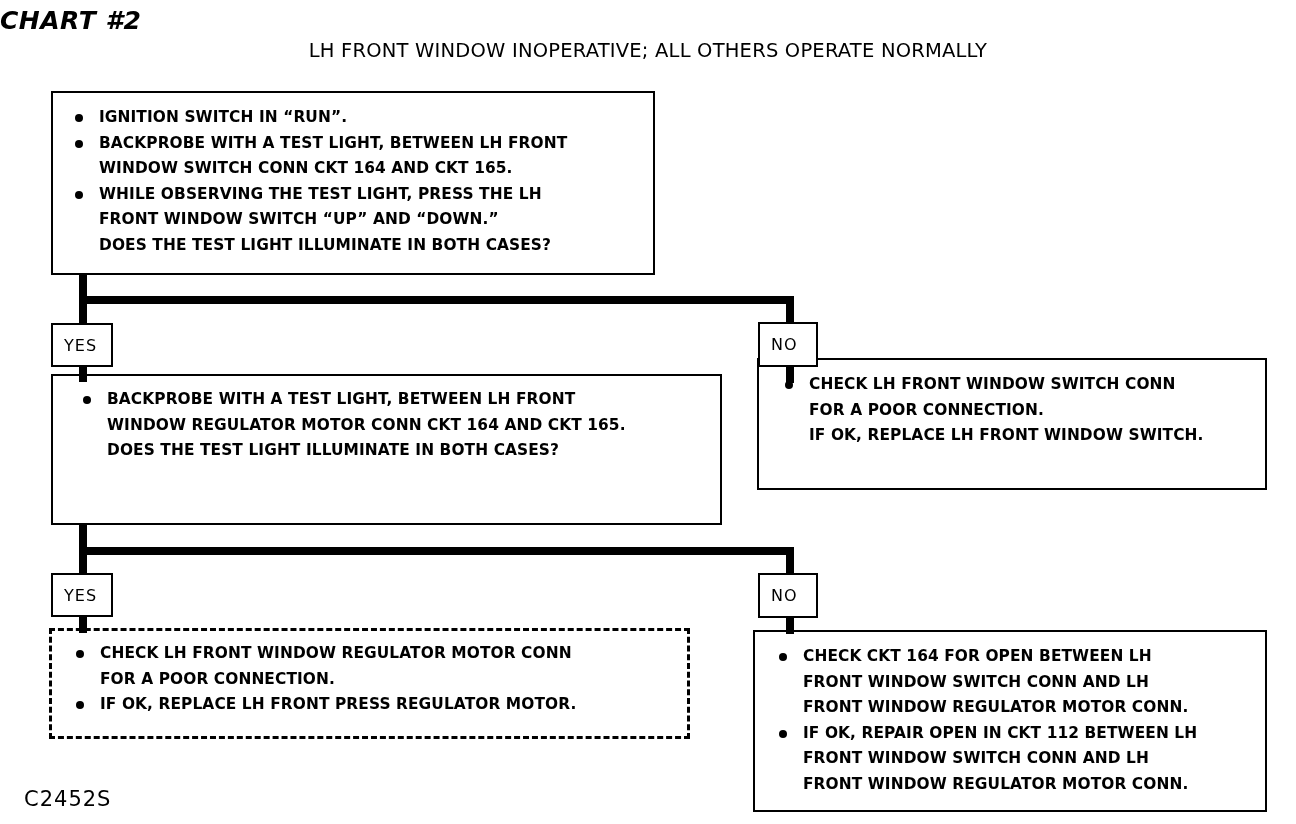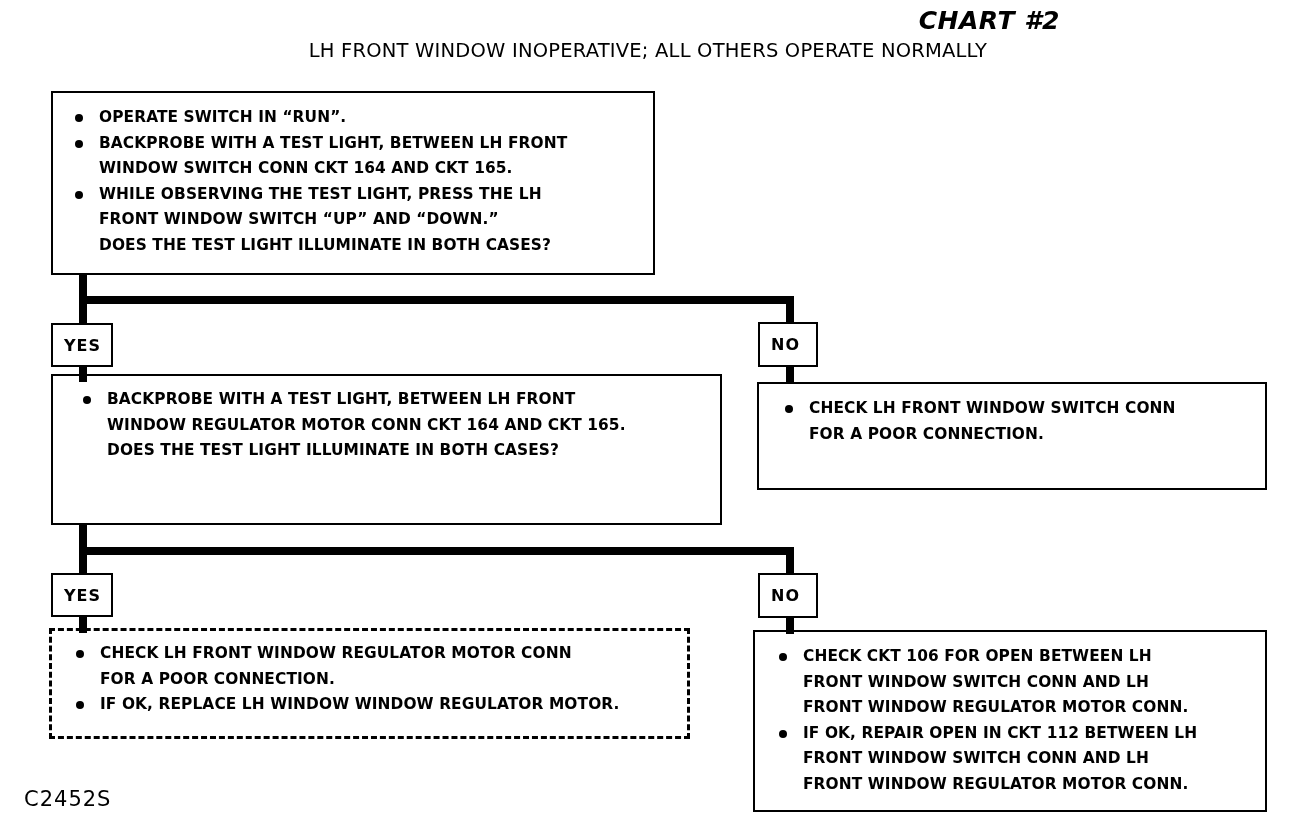--- a/index.html
+++ b/index.html
@@ -19,21 +19,21 @@
     background: #ffffff;
     overflow: hidden;
   }
 
   
   .chart-title {
     position: absolute;
     left: 0;
     top: 6px;
     width: 1060px;
-    text-align: right;
+    text-align: left;
     font-size: 25px;
     font-weight: bold;
     font-style: italic;
     letter-spacing: 0.5px;
   }
   .chart-subtitle {
     position: absolute;
     left: 0;
     top: 39px;
     width: 1296px;
@@ -94,21 +94,21 @@
     position: absolute;
     box-sizing: border-box;
     background: #ffffff;
     border: 2px solid #000000;
     display: flex;
     align-items: center;
     z-index: 3;
   }
   .ynbox span {
     font-size: 16px;
-    font-weight: bold;
+    font-weight: normal;
     letter-spacing: 1px;
     padding-left: 11px;
   }
 
   
   .line {
     position: absolute;
     background: #000000;
     z-index: 1;
   }
@@ -140,21 +140,21 @@
   <div class="line v" style="left:786px; top:355px; height:28px;"></div>
 
   <div class="line v" style="left:79px;  top:523px; height:32px;"></div>
   <div class="line h" style="left:79px; top:547px; width:715px;"></div>
   <div class="line v" style="left:786px; top:547px; height:30px;"></div>
   <div class="line v" style="left:79px;  top:547px; height:86px;"></div>
   <div class="line v" style="left:786px; top:606px; height:28px;"></div>
 
   <div class="box b1" style="left:51px; top:91px; width:604px; height:184px;">
     <ul class="blist">
-      <li class="bulleted">OPERATE SWITCH IN “RUN”.</li>
+      <li class="bulleted">IGNITION SWITCH IN “RUN”.</li>
       <li class="bulleted">BACKPROBE WITH A TEST LIGHT, BETWEEN LH FRONT
 WINDOW SWITCH CONN CKT 164 AND CKT 165.</li>
       <li class="bulleted">WHILE OBSERVING THE TEST LIGHT, PRESS THE LH
 FRONT WINDOW SWITCH “UP” AND “DOWN.”</li>
       <li class="nobullet">DOES THE TEST LIGHT ILLUMINATE IN BOTH CASES?</li>
     </ul>
   </div>
 
   <div class="ynbox" style="left:51px; top:323px; width:62px; height:44px;">
     <span>YES</span>
@@ -165,46 +165,47 @@
   </div>
 
   <div class="box b2" style="left:51px; top:374px; width:671px; height:151px;">
     <ul class="blist">
       <li class="bulleted">BACKPROBE WITH A TEST LIGHT, BETWEEN LH FRONT
 WINDOW REGULATOR MOTOR CONN CKT 164 AND CKT 165.</li>
       <li class="nobullet">DOES THE TEST LIGHT ILLUMINATE IN BOTH CASES?</li>
     </ul>
   </div>
 
-  <div class="box rb1" style="left:757px; top:382px; width:510px; height:108px;">
+  <div class="box rb1" style="left:757px; top:358px; width:510px; height:132px;">
     <ul class="blist">
       <li class="bulleted">CHECK LH FRONT WINDOW SWITCH CONN
 FOR A POOR CONNECTION.</li>
+      <li class="nobullet">IF OK, REPLACE LH FRONT WINDOW SWITCH.</li>
     </ul>
   </div>
 
   <div class="ynbox" style="left:51px; top:573px; width:62px; height:44px;">
     <span>YES</span>
   </div>
 
   <div class="ynbox" style="left:758px; top:573px; width:60px; height:45px;">
     <span>NO</span>
   </div>
 
   <div class="box db dashed" style="left:49px; top:628px; width:641px; height:111px;">
     <ul class="blist">
       <li class="bulleted">CHECK LH FRONT WINDOW REGULATOR MOTOR CONN
 FOR A POOR CONNECTION.</li>
-      <li class="bulleted">IF OK, REPLACE LH WINDOW WINDOW REGULATOR MOTOR.</li>
+      <li class="bulleted">IF OK, REPLACE LH FRONT PRESS REGULATOR MOTOR.</li>
     </ul>
   </div>
 
   <div class="box rb2" style="left:753px; top:630px; width:514px; height:182px;">
     <ul class="blist">
-      <li class="bulleted">CHECK CKT 106 FOR OPEN BETWEEN LH
+      <li class="bulleted">CHECK CKT 164 FOR OPEN BETWEEN LH
 FRONT WINDOW SWITCH CONN AND LH
 FRONT WINDOW REGULATOR MOTOR CONN.</li>
       <li class="bulleted">IF OK, REPAIR OPEN IN CKT 112 BETWEEN LH
 FRONT WINDOW SWITCH CONN AND LH
 FRONT WINDOW REGULATOR MOTOR CONN.</li>
     </ul>
   </div>
 
   <div class="footer-code">C2452S</div>
 

